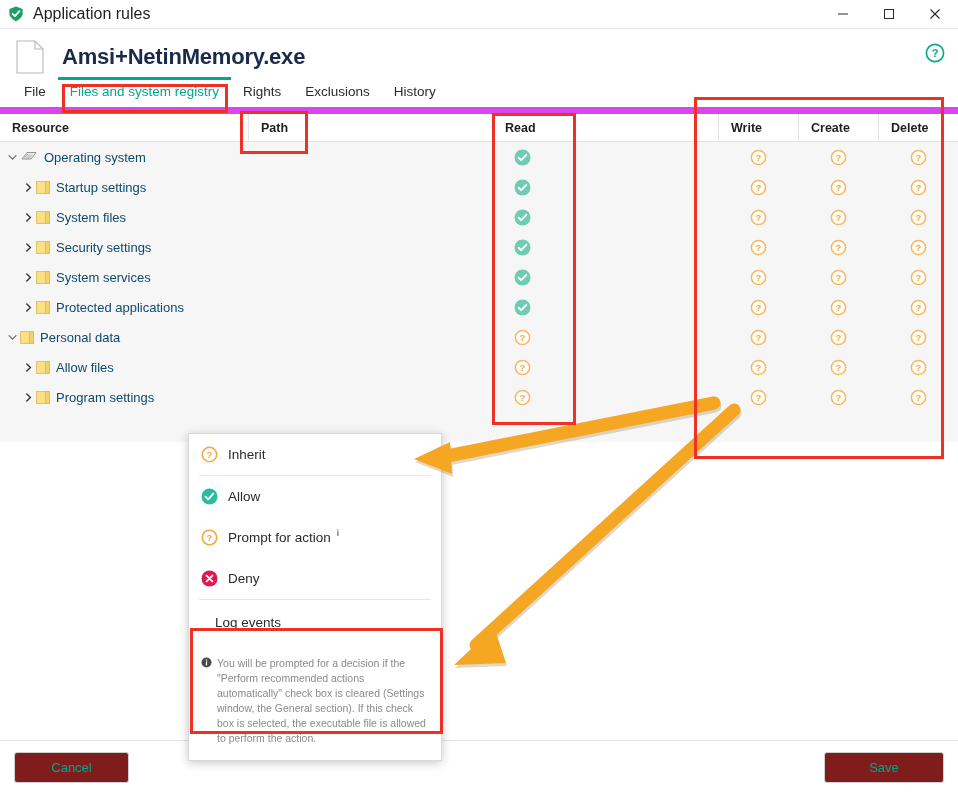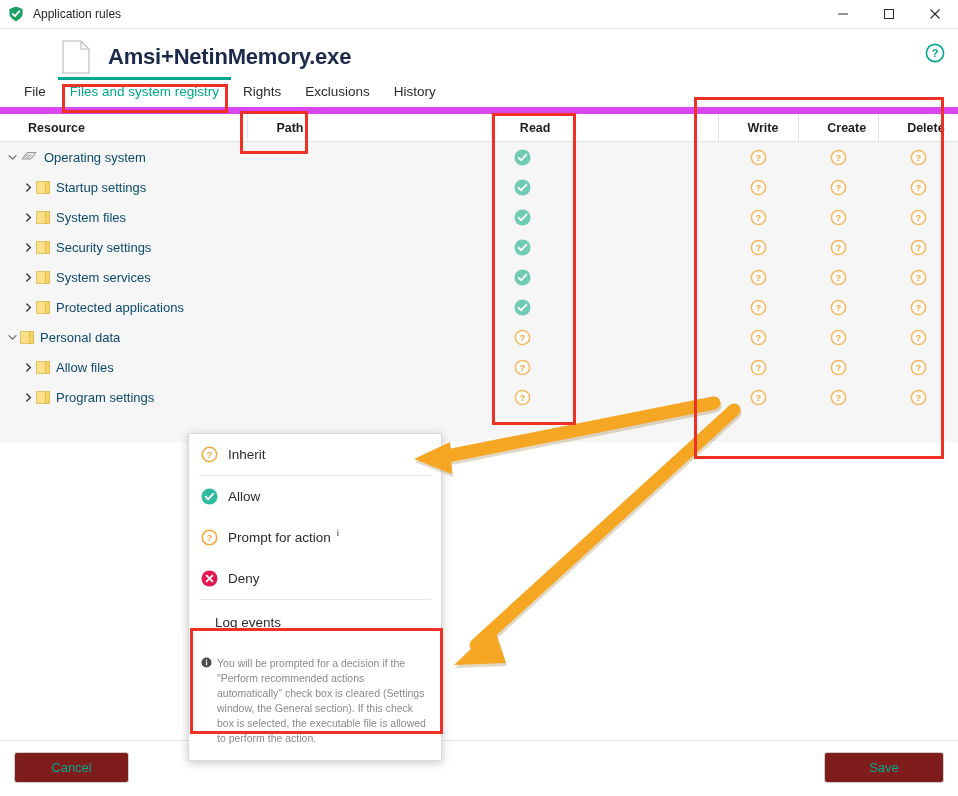--- a/index.html
+++ b/index.html
@@ -15,31 +15,31 @@
 
   
   .titlebar {
     height: 29px; width: 100%;
     display: flex; align-items: center;
     border-bottom: 1px solid #e6e6e6;
     background: #ffffff;
     position: relative;
   }
   .tb-shield { margin-left: 8px; width: 16px; height: 16px; display:block; }
-  .tb-title { font-size: 12px; margin-left: 9px; color: #1f1f1f; }
+  .tb-title { font-size: 16px; margin-left: 9px; color: #1f1f1f; }
   .tb-controls { margin-left: auto; display: flex; height: 29px; }
   .tb-btn {
     width: 46px; height: 29px; display: flex;
     align-items: center; justify-content: center;
     cursor: default;
   }
   .tb-btn svg { display:block; }
 
   
-  .header { height: 56px; display: flex; align-items: center; position: relative; padding-left: 46px; }
+  .header { height: 56px; display: flex; align-items: center; position: relative; }
   .doc-icon { margin-left: 16px; width: 28px; height: 34px; display:block; }
   .app-name {
     margin-left: 18px;
     font-size: 22px; font-weight: 600; color: #1b2a4a;
     letter-spacing: -0.2px;
   }
   .help-icon { position:absolute; right: 13px; top: 14px; width: 20px; height: 20px; }
 
   
   .tabs {
@@ -57,21 +57,21 @@
     content:""; position:absolute; left:0; right:0; top:-1px;
     height: 3px; background: #00a88e;
   }
 
   
   .table-head {
     height: 28px; display: flex; align-items: center;
     border-bottom: 1px solid #e3e3e3; background: #fff;
     font-size: 12.5px; color: #1f1f1f; font-weight: 600;
   }
-  .th { height: 28px; line-height: 28px; padding-left: 28px; }
+  .th { height: 28px; line-height: 28px; padding-left: 12px; }
   .th.sep { border-left: 1px solid #e3e3e3; }
   .col-resource { width: 248px; }
   .col-path     { width: 244px; }
   .col-read     { width: 200px; }
   .col-exec     { width: 26px; }
   .col-write    { width: 80px; }
   .col-create   { width: 80px; }
   .col-delete   { width: 80px; }
 
   .table-body { background: #f6f6f6; height: 300px; position: relative; }

